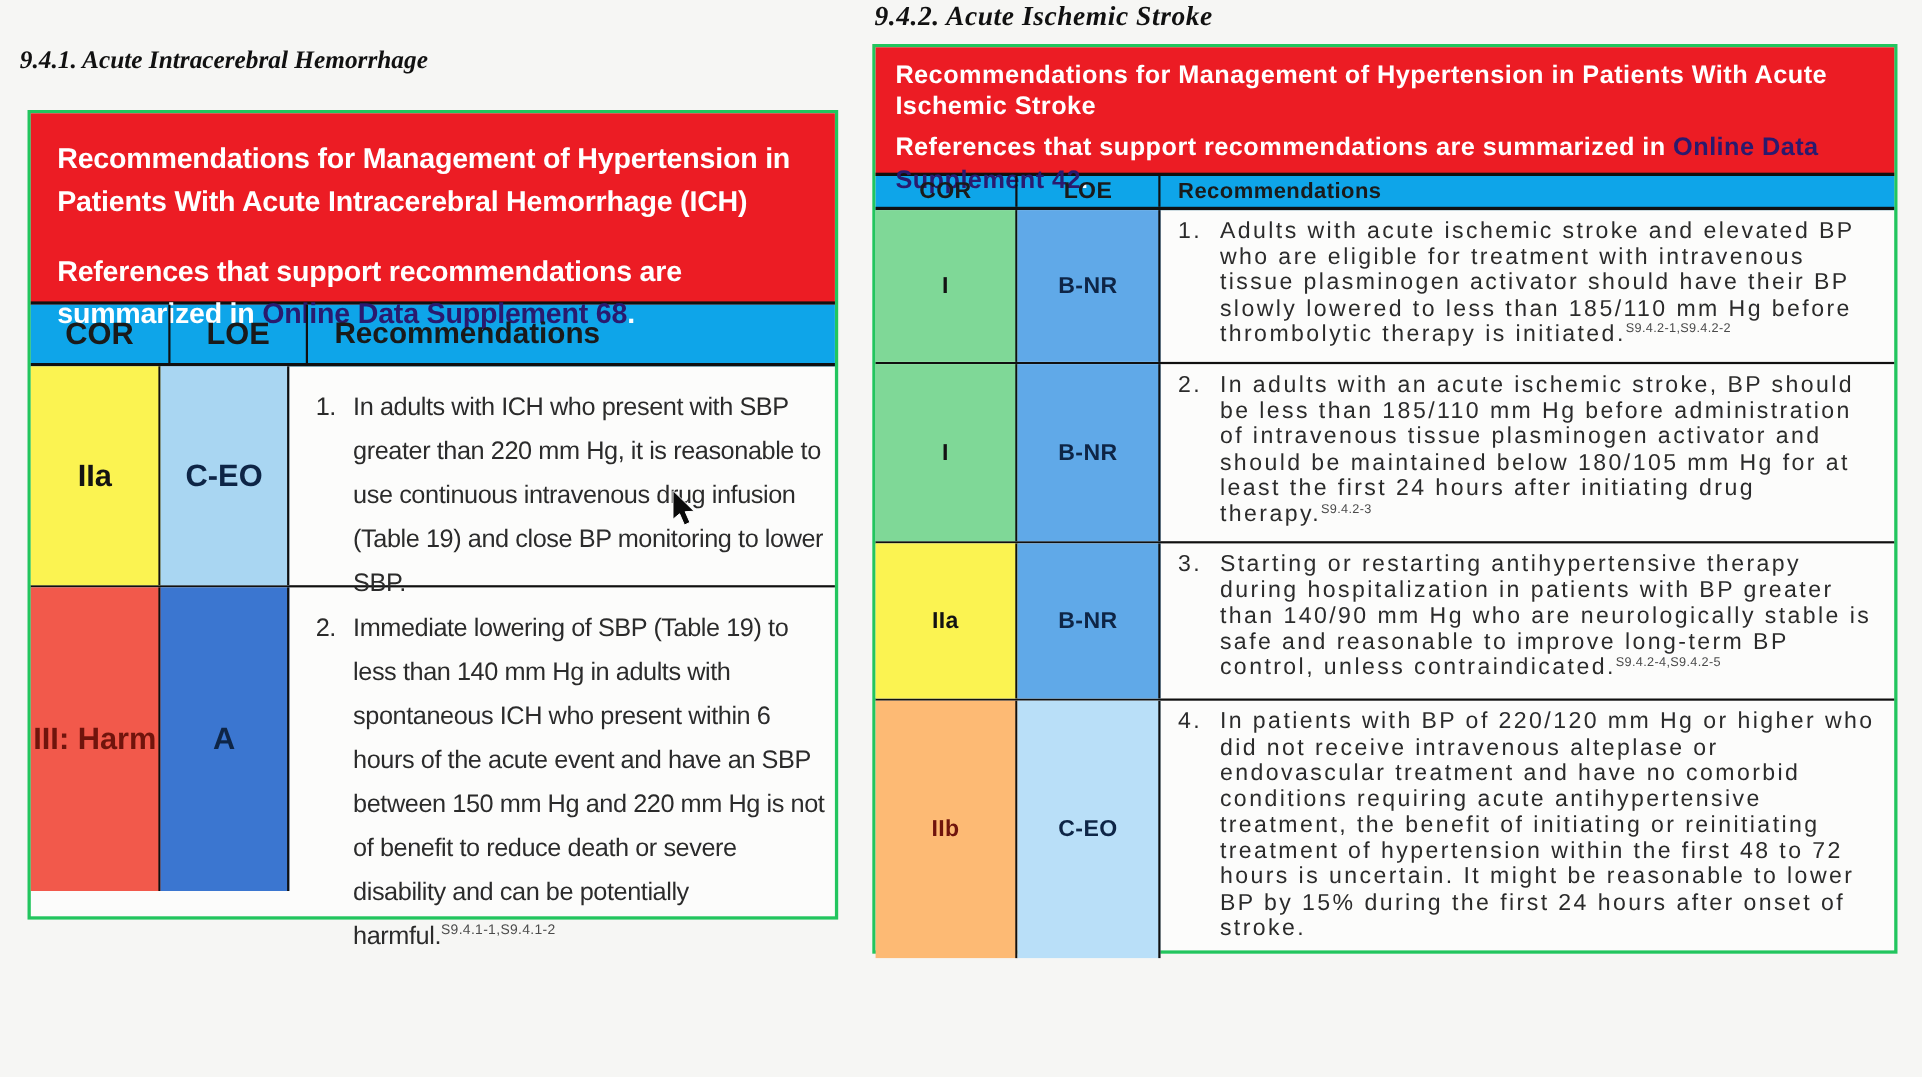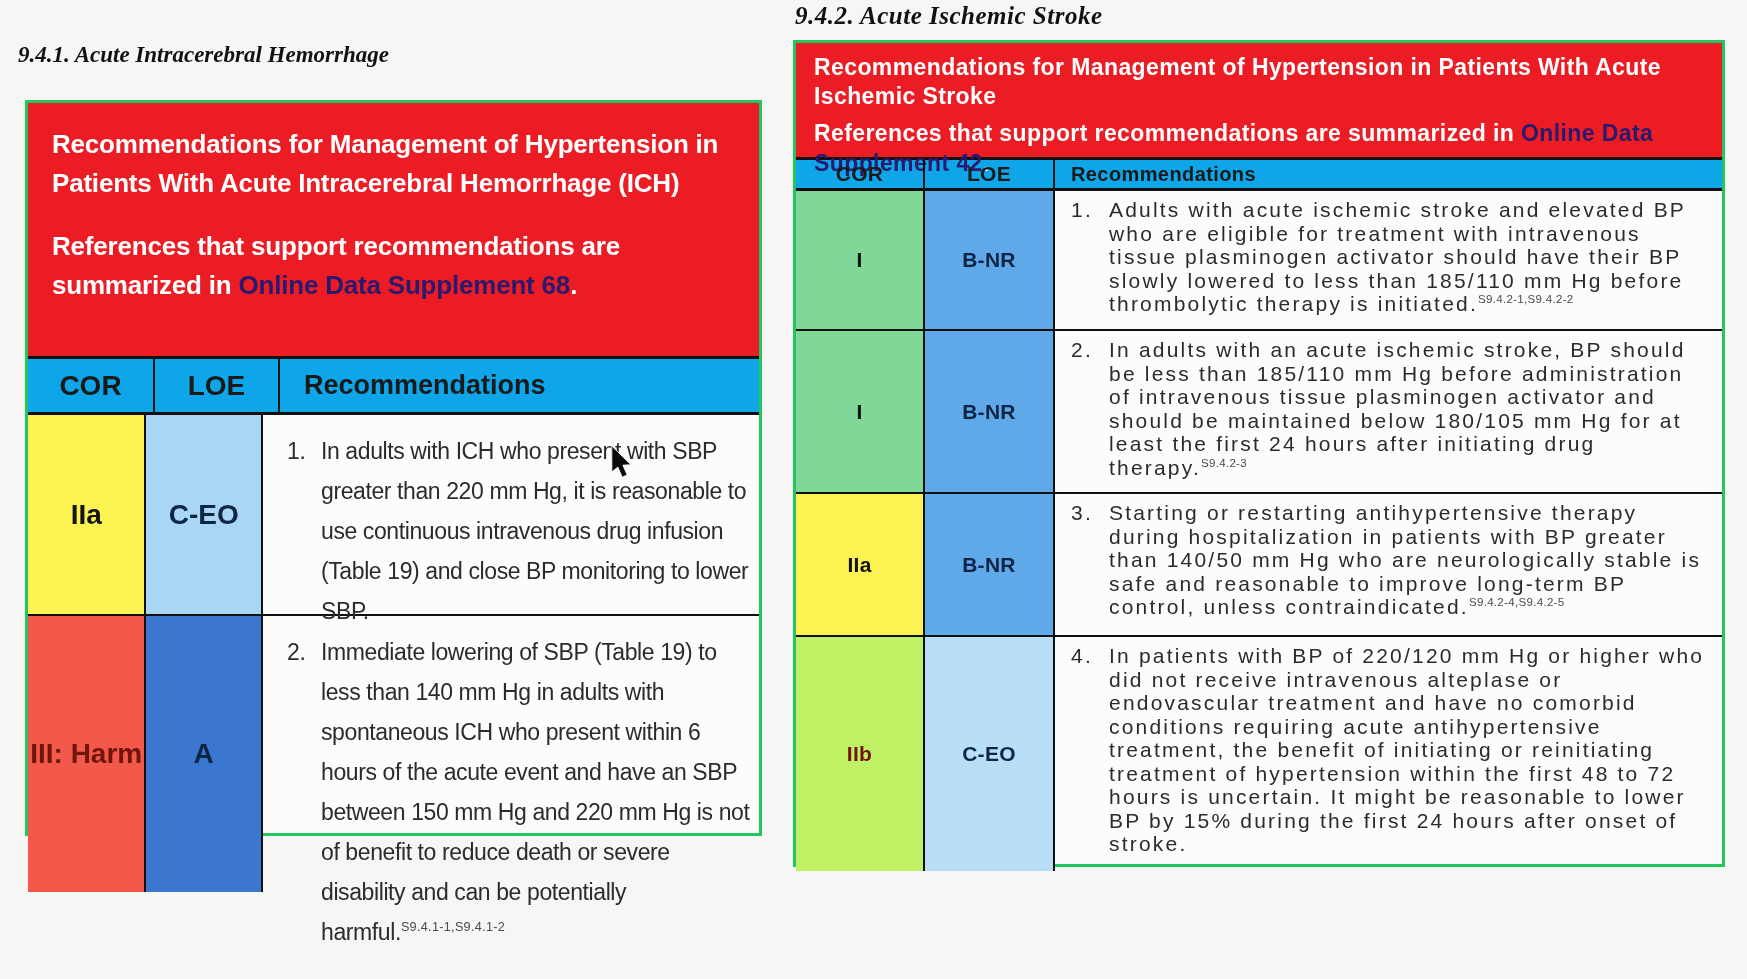--- a/index.html
+++ b/index.html
@@ -27,21 +27,21 @@
   
   .tbl {
     position: absolute;
     border: 3px solid #22c55e;
     background: #fcfcfb;
   }
   #left-tbl  { left: 25px;  top: 100px; width: 737px; height: 736px; }
   #right-tbl { left: 793px; top: 40px;  width: 932px; height: 827px; }
 
   .redbox { background: #ec1c24; border-bottom: 3px solid #101010; color: #fff; }
-  #left-redbox  { height: 256px; padding: 22px 24px 0 24px; font-size: 26px; font-weight: bold; letter-spacing: -0.2px; line-height: 1.5; }
+  #left-redbox  { height: 174px; padding: 22px 24px 0 24px; font-size: 26px; font-weight: bold; letter-spacing: -0.2px; line-height: 1.5; }
   #right-redbox { height: 117px; padding: 10px 16px 0 18px; font-size: 23px; font-weight: bold; letter-spacing: .4px; line-height: 1.27; }
   #left-redbox p + p  { margin-top: 24px; }
   #right-redbox p + p { margin-top: 8px; }
   .supp-link { color: #2a1a6e; text-decoration: none; cursor: pointer; }
 
   .hdr-row { display: flex; background: #0ea5e9; border-bottom: 3px solid #101010; align-items: center; }
   #left-hdr  { height: 56px; font-size: 27px; font-weight: bold; }
   #right-hdr { height: 31px; font-size: 20px; font-weight: bold; letter-spacing: .4px; }
 
   .row { display: flex; border-bottom: 2px solid #101010; }
@@ -165,27 +165,27 @@
       </div>
     </div>
   </div>
 
   <div class="row" id="r-row3">
     <div class="c-cor" style="background-color: rgb(251, 243, 81); color: rgb(19, 19, 19);">IIa</div>
     <div class="c-loe" style="background-color: rgb(96, 169, 232); color: rgb(14, 37, 70);">B-NR</div>
     <div class="c-rec">
       <div class="rec-item">
         <span class="rec-num">3.</span>
-        <span class="rec-text"><span>Starting or restarting antihypertensive therapy during hospitalization in patients with BP greater than 140/50 mm Hg who are neurologically stable is safe and reasonable to improve long-term BP control, unless contraindicated.</span><sup class="refsup">S9.4.2-4,S9.4.2-5</sup></span>
+        <span class="rec-text"><span>Starting or restarting antihypertensive therapy during hospitalization in patients with BP greater than 140/90 mm Hg who are neurologically stable is safe and reasonable to improve long-term BP control, unless contraindicated.</span><sup class="refsup">S9.4.2-4,S9.4.2-5</sup></span>
       </div>
     </div>
   </div>
 
   <div class="row" id="r-row4">
-    <div class="c-cor" style="background-color: #bef264; color: rgb(112, 20, 12);">IIb</div>
+    <div class="c-cor" style="background-color: #fdba74; color: rgb(112, 20, 12);">IIb</div>
     <div class="c-loe" style="background-color: rgb(185, 223, 248); color: rgb(14, 37, 70);">C-EO</div>
     <div class="c-rec">
       <div class="rec-item">
         <span class="rec-num">4.</span>
         <span class="rec-text"><span>In patients with BP of 220/120 mm Hg or higher who did not receive intravenous alteplase or endovascular treatment and have no comorbid conditions requiring acute antihypertensive treatment, the benefit of initiating or reinitiating treatment of hypertension within the first 48 to 72 hours is uncertain. It might be reasonable to lower BP by 15% during the first 24 hours after onset of stroke.</span><sup class="refsup"></sup></span>
       </div>
     </div>
   </div>
 </div>
 

